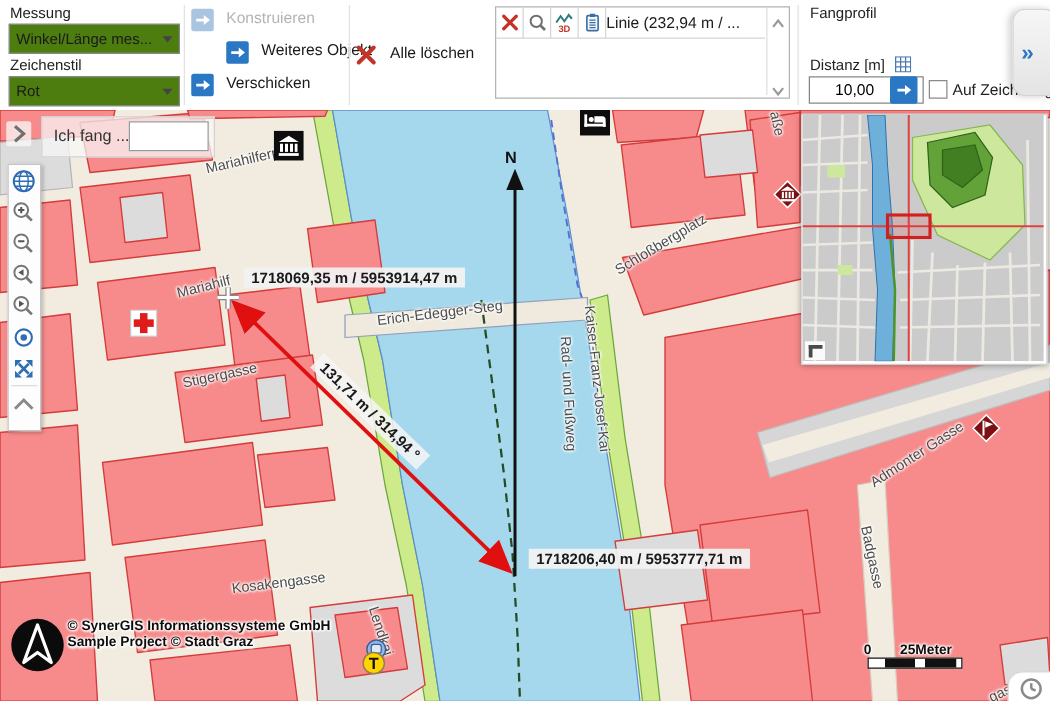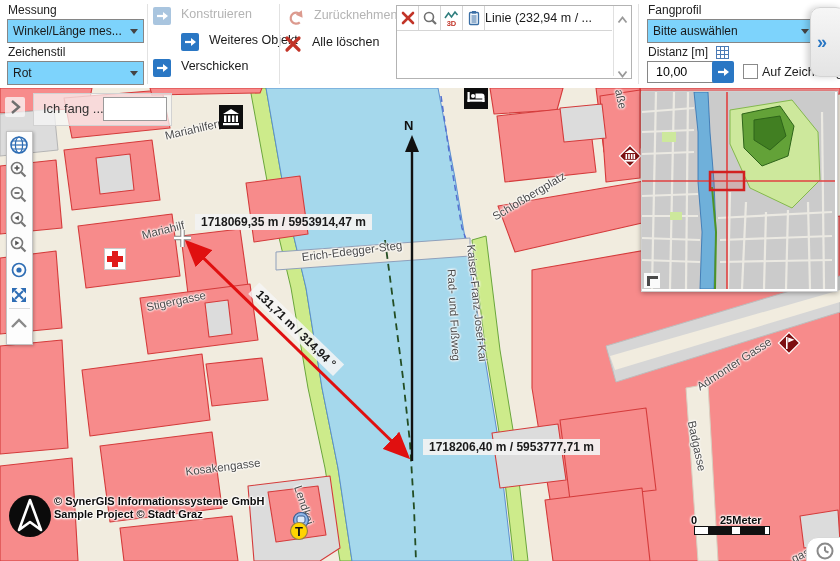--- a/index.html
+++ b/index.html
@@ -3,38 +3,38 @@
 <meta charset="utf-8">
 <style>
   html,body{margin:0;padding:0;background:#888;}
   #app{position:relative;width:840px;height:561px;background:#fff;overflow:hidden;
        font-family:"Liberation Sans",sans-serif;color:#1a1a1a;}
   .abs{position:absolute;}
   
   #toolbar{left:0;top:0;width:840px;height:88px;background:#fff;z-index:40;}
   .tb-label{font-size:12px;color:#222;white-space:nowrap;}
   .tb-sep{width:1px;background:#e2e2e2;top:4px;height:80px;}
-  .dd{background:#7dd3fc;border:1px solid #868686;height:22px;font-size:12px;
+  .dd{background:#4d7c0f;border:1px solid #868686;height:22px;font-size:12px;
       line-height:22px;padding:0 18px 0 5px;white-space:nowrap;overflow:hidden;cursor:default;}
   .dd .caret{position:absolute;right:5px;top:9px;width:0;height:0;
       border-left:4px solid transparent;border-right:4px solid transparent;border-top:5px solid #444;}
   .cmd{display:flex;align-items:flex-start;gap:10px;font-size:12.5px;white-space:nowrap;cursor:pointer;}
   .cmd.disabled{color:#b4b4b4;cursor:default;}
   .sqbtn{width:18px;height:18px;border-radius:2px;background:#2a77c4;display:flex;
          align-items:center;justify-content:center;flex:0 0 auto;}
   .sqbtn.dis{background:#a9c5df;}
   
   #results{left:396px;top:5px;width:234px;height:72px;border:1px solid #b3b3b3;background:#fff;}
   .res-cell{width:21px;height:24px;border-right:1px solid #d5d5d5;border-bottom:1px solid #d5d5d5;
             display:flex;align-items:center;justify-content:center;cursor:pointer;}
   #res-text{left:88px;top:0;height:24px;line-height:24px;font-size:12.5px;white-space:nowrap;
             border-bottom:1px solid #d5d5d5;width:127px;overflow:hidden;}
   #res-scroll{right:0;top:0;width:17px;height:70px;border-left:1px solid #e0e0e0;}
   
-  .inp{border:1px solid #868686;height:20px;font-size:12.5px;padding:0 8px;
+  .inp{border:1px solid #868686;height:20px;font-size:12.5px;padding:0 20px;
        font-family:"Liberation Sans",sans-serif;}
   #expander{left:810px;top:7px;width:34px;height:68px;border-radius:10px;
             background:linear-gradient(#f6f6f6,#e4e4e4);border:1px solid #d4d4d4;
             box-shadow:-3px 0 6px rgba(0,0,0,.18);display:flex;align-items:center;cursor:pointer;}
   #expander span{color:#2a77c4;font-size:18px;font-weight:bold;margin-left:6px;}
   .chk{width:13px;height:13px;background:#fff;border:1px solid #8a8a8a;cursor:pointer;}
   
   #map{left:0;top:88px;width:840px;height:473px;overflow:hidden;background:#f1ecdf;}
   .street-label{position:absolute;font-size:11.5px;color:#4c4c4c;white-space:nowrap;
      text-shadow:-1px 0 2px #fff,1px 0 2px #fff,0 -1px 2px #fff,0 1px 2px #fff;pointer-events:none;}
@@ -113,27 +113,20 @@
           <svg width="14" height="14">
             <line x1="2" y1="7" x2="9" y2="7" stroke="#fff" stroke-width="2.2"></line>
             <polygon points="8,3 13,7 8,11" fill="#fff"></polygon>
           </svg>
         </span>
       <span>Verschicken</span>
     </div>
 
     <div class="abs tb-sep" style="left:279px;"></div>
 
-    <div class="abs cmd disabled" style="left:286px;top:8px;">
-      <span><svg width="18" height="18">
-            <path d="M15 7.5 a5.5 5.5 0 1 0 -1.2 6.8" fill="none" stroke="#dc9a8e" stroke-width="2.2"></path>
-            <polygon points="15.8,2.2 16.6,9.8 9.8,6.8" fill="#dc9a8e"></polygon>
-          </svg></span>
-      <span>Zurücknehmen</span>
-    </div>
     <div class="abs cmd" style="left:284px;top:35px;">
       <span><svg width="18" height="18">
             <g stroke="#c23428" stroke-width="3.2" stroke-linecap="round">
               <line x1="3" y1="3" x2="15" y2="15"></line>
               <line x1="15" y1="3" x2="3" y2="15"></line>
             </g>
           </svg></span>
       <span>Alle löschen</span>
     </div>
 
@@ -179,24 +172,20 @@
             </svg></div>
         <div class="abs" style="left:3px;top:58px;"><svg width="11" height="8">
               <polyline points="1.5,1.5 5.5,6.5 9.5,1.5" fill="none" stroke="#9a9a9a" stroke-width="1.8"></polyline>
             </svg></div>
       </div>
     </div>
 
     <div class="abs tb-sep" style="left:638px;"></div>
 
     <div class="abs tb-label" style="left:648px;top:3px;">Fangprofil</div>
-    <div class="abs dd" style="left:647px;top:19px;width:143px;">
-      <span>Bitte auswählen</span>
-      <span class="caret"></span>
-    </div>
     <div class="abs tb-label" style="left:648px;top:45px;">Distanz [m]</div>
     <span class="abs" style="left:716px;top:45px;"><svg width="13" height="13">
           <rect x="0.5" y="0.5" width="12" height="12" fill="#fff" stroke="#4a7ab5"></rect>
           <g stroke="#4a7ab5" stroke-width="1">
             <line x1="0.5" y1="4.5" x2="12.5" y2="4.5"></line>
             <line x1="0.5" y1="8.5" x2="12.5" y2="8.5"></line>
             <line x1="4.5" y1="0.5" x2="4.5" y2="12.5"></line>
             <line x1="8.5" y1="0.5" x2="8.5" y2="12.5"></line>
           </g>
         </svg></span>

